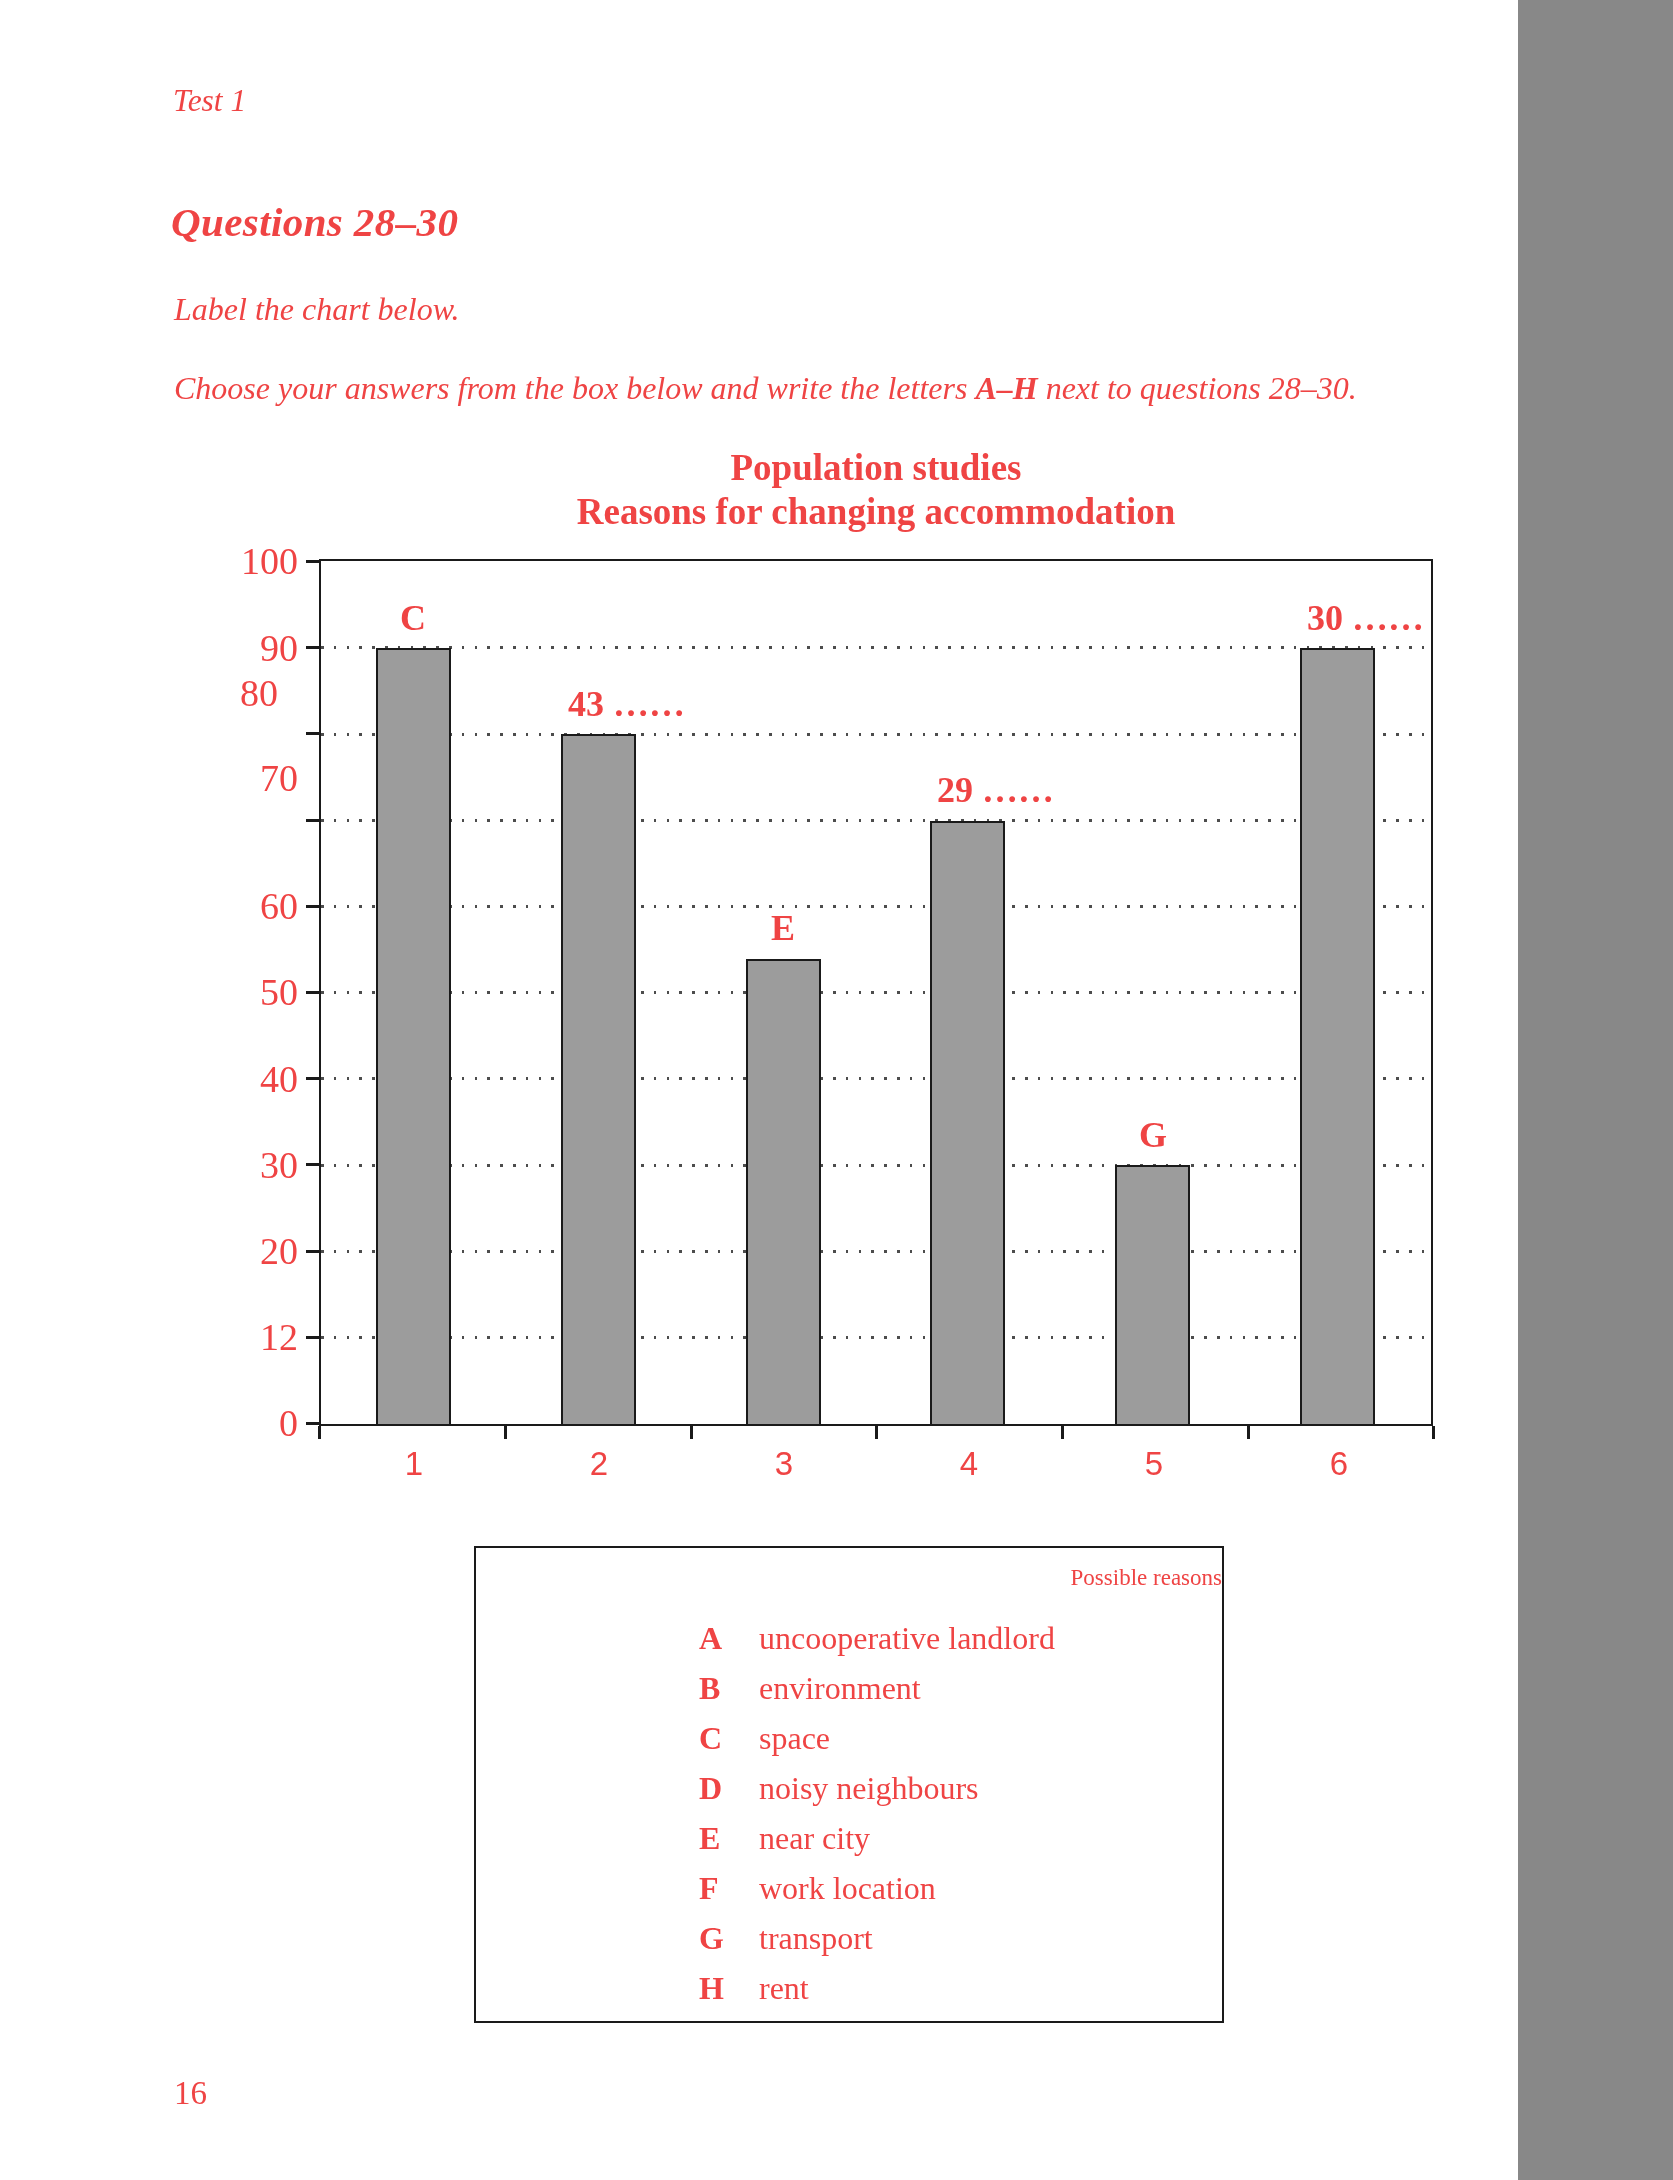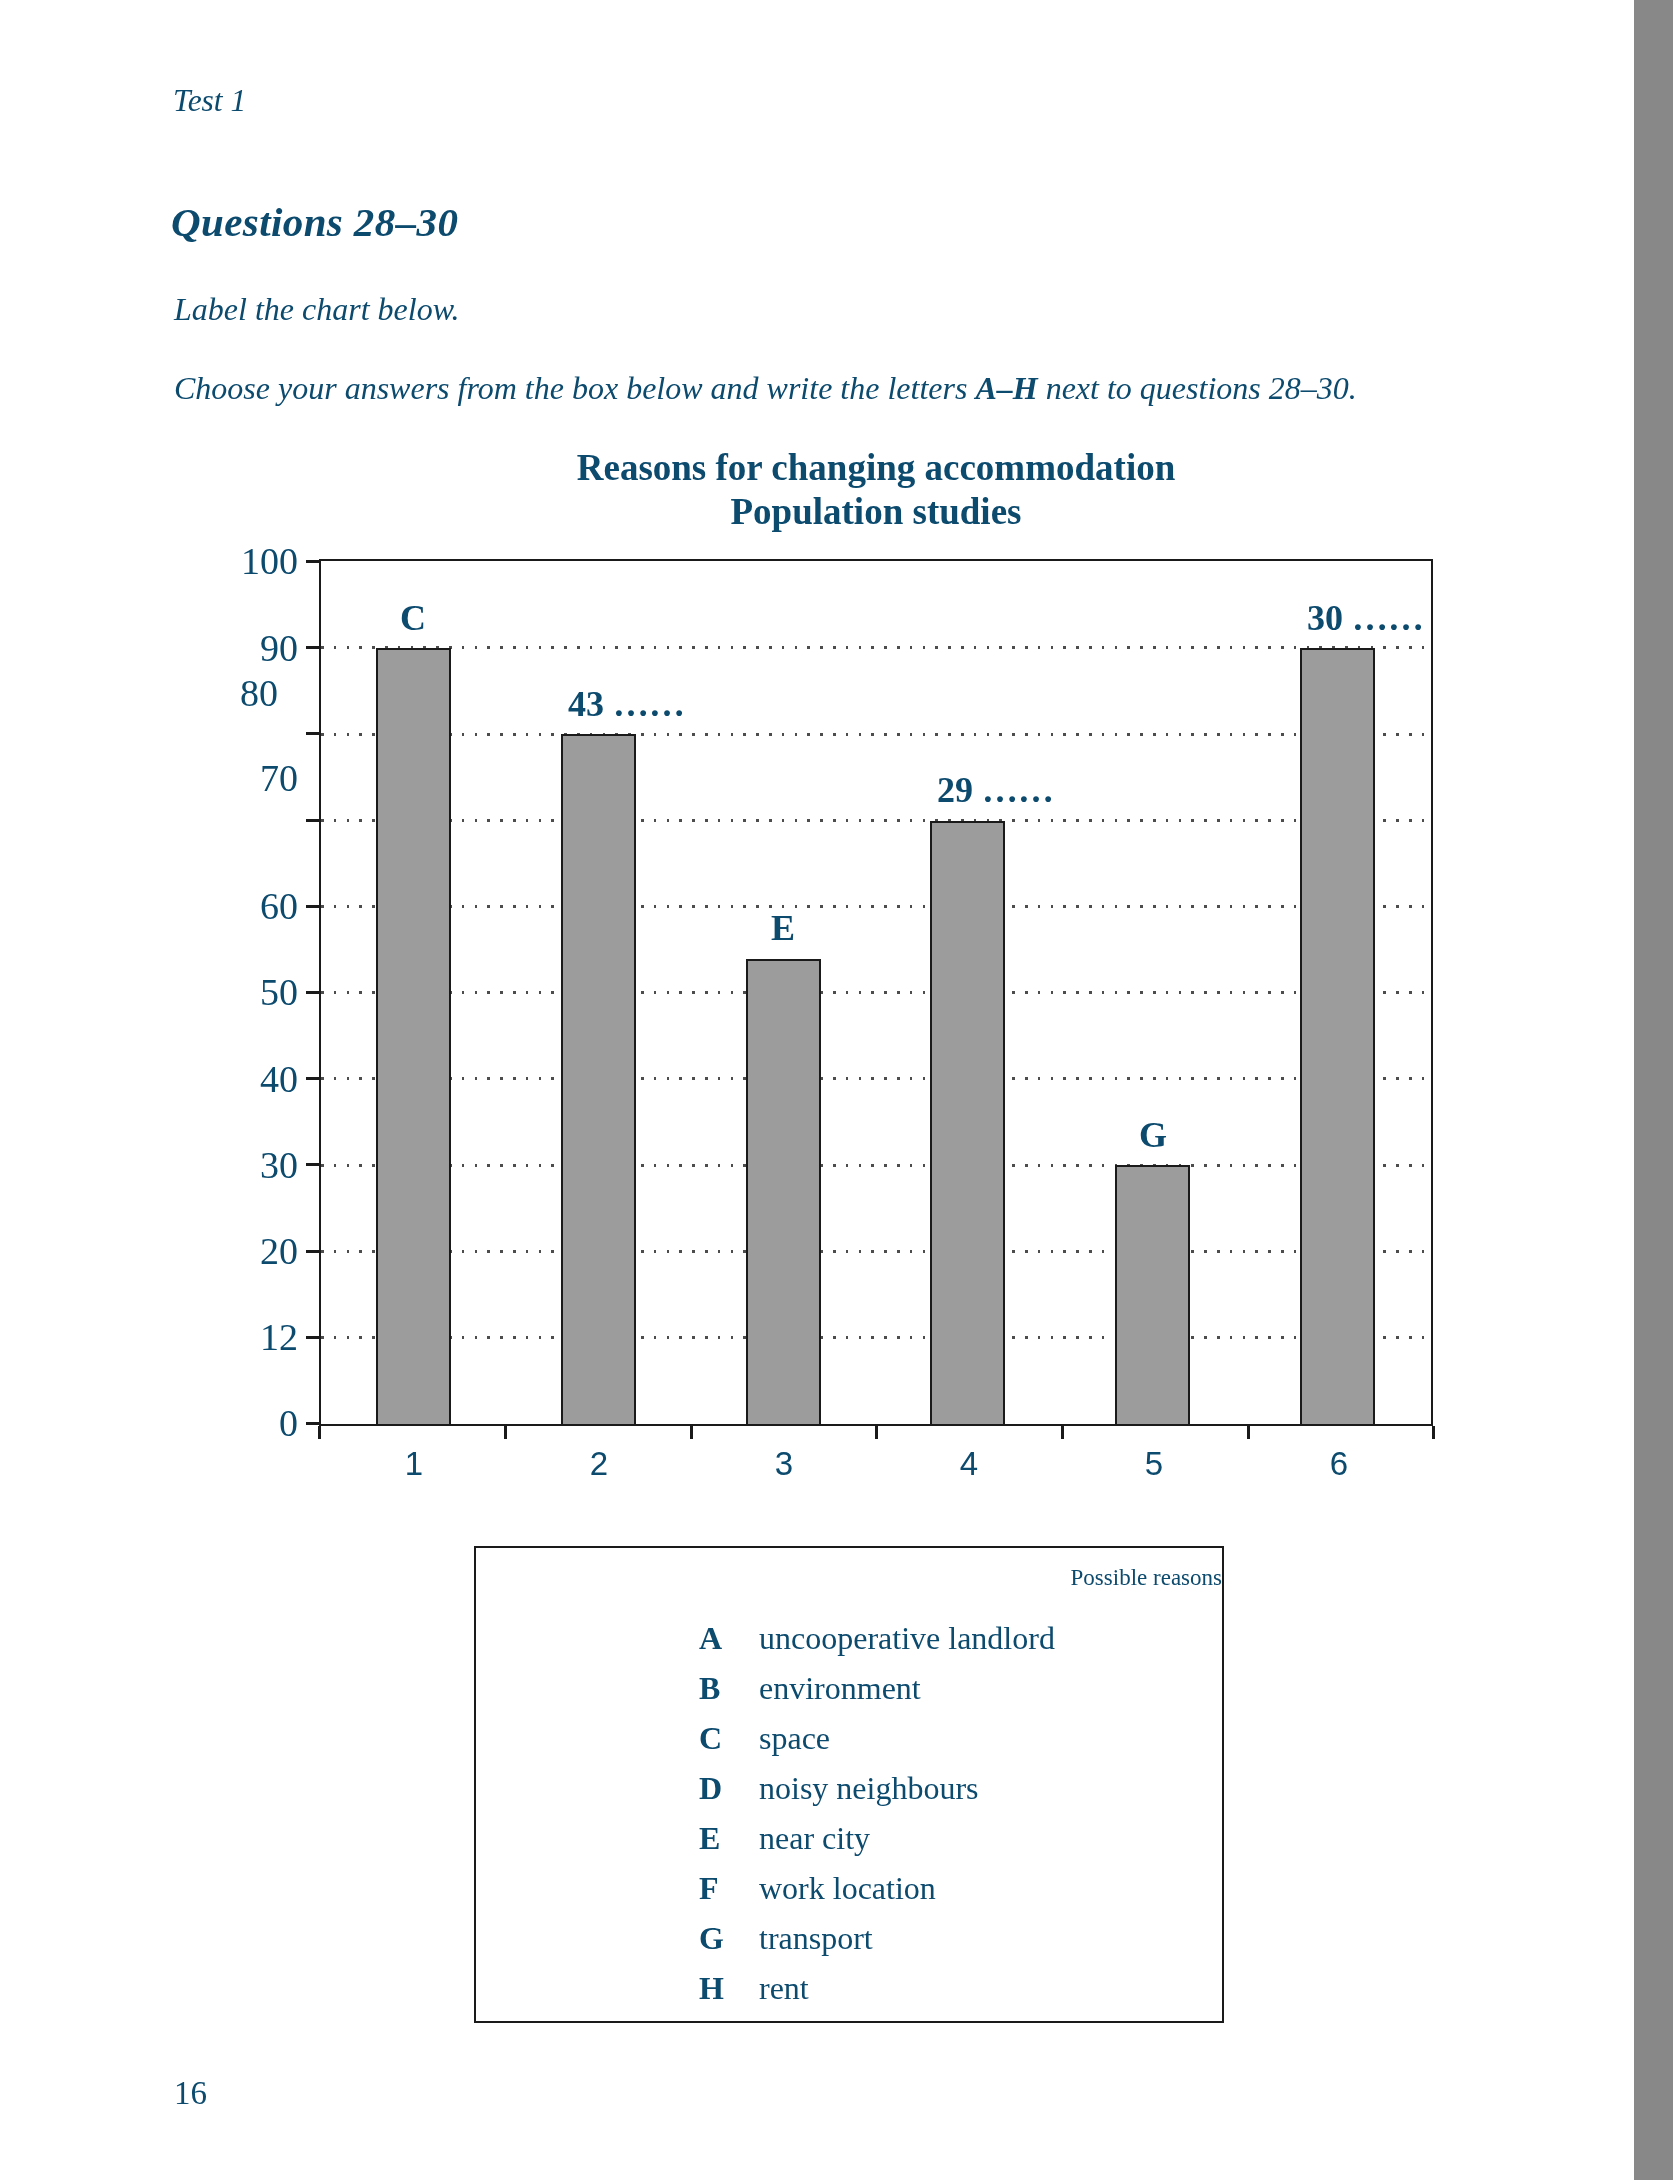--- a/index.html
+++ b/index.html
@@ -1,18 +1,18 @@
 <!DOCTYPE html>
 <html style="font-size:13.6px"><head>
 <meta charset="utf-8">
 <style>
   html,body{margin:0;padding:0;background:#888;}
   #page{
-    position:relative;width:1634px;height:2181px;background:#ffffff;
-    font-family:"Liberation Serif", serif;color:#0c4a6e;overflow:hidden;
+    position:relative;width:1518px;height:2181px;background:#ffffff;
+    font-family:"Liberation Serif", serif;color:#ef4444;overflow:hidden;
   }
   .abs{position:absolute;}
   
   .test-label{left:173px;top:83px;font-style:italic;font-size:31.5px;}
   .q-heading{left:171px;top:198px;font-style:italic;font-weight:bold;font-size:41px;letter-spacing:0.4px;}
   .instr{font-style:italic;font-size:32px;}
   .instr1{left:174px;top:291px;}
   .instr2{left:174px;top:370px;white-space:nowrap;text-align:right;}
   .instr2 b{font-weight:bold;}
   
@@ -54,22 +54,22 @@
 
   <div class="abs test-label">Test 1</div>
 
   <div class="abs q-heading">Questions 28–30</div>
 
   <div class="abs instr instr1">Label the chart below.</div>
 
   <div class="abs instr instr2"><span>Choose your answers from the box below and write the letters </span><b>A–H</b><span> next to questions 28–30.</span></div>
 
   <div class="abs chart-title">
+    <div>Population studies</div>
     <div>Reasons for changing accommodation</div>
-    <div>Population studies</div>
   </div>
 
   <div class="abs" id="plot">
       <div class="gridline" style="top: 775px;"></div>
       <div class="gridline" style="top: 689px;"></div>
       <div class="gridline" style="top: 603px;"></div>
       <div class="gridline" style="top: 516px;"></div>
       <div class="gridline" style="top: 430px;"></div>
       <div class="gridline" style="top: 344px;"></div>
       <div class="gridline" style="top: 258px;"></div>

